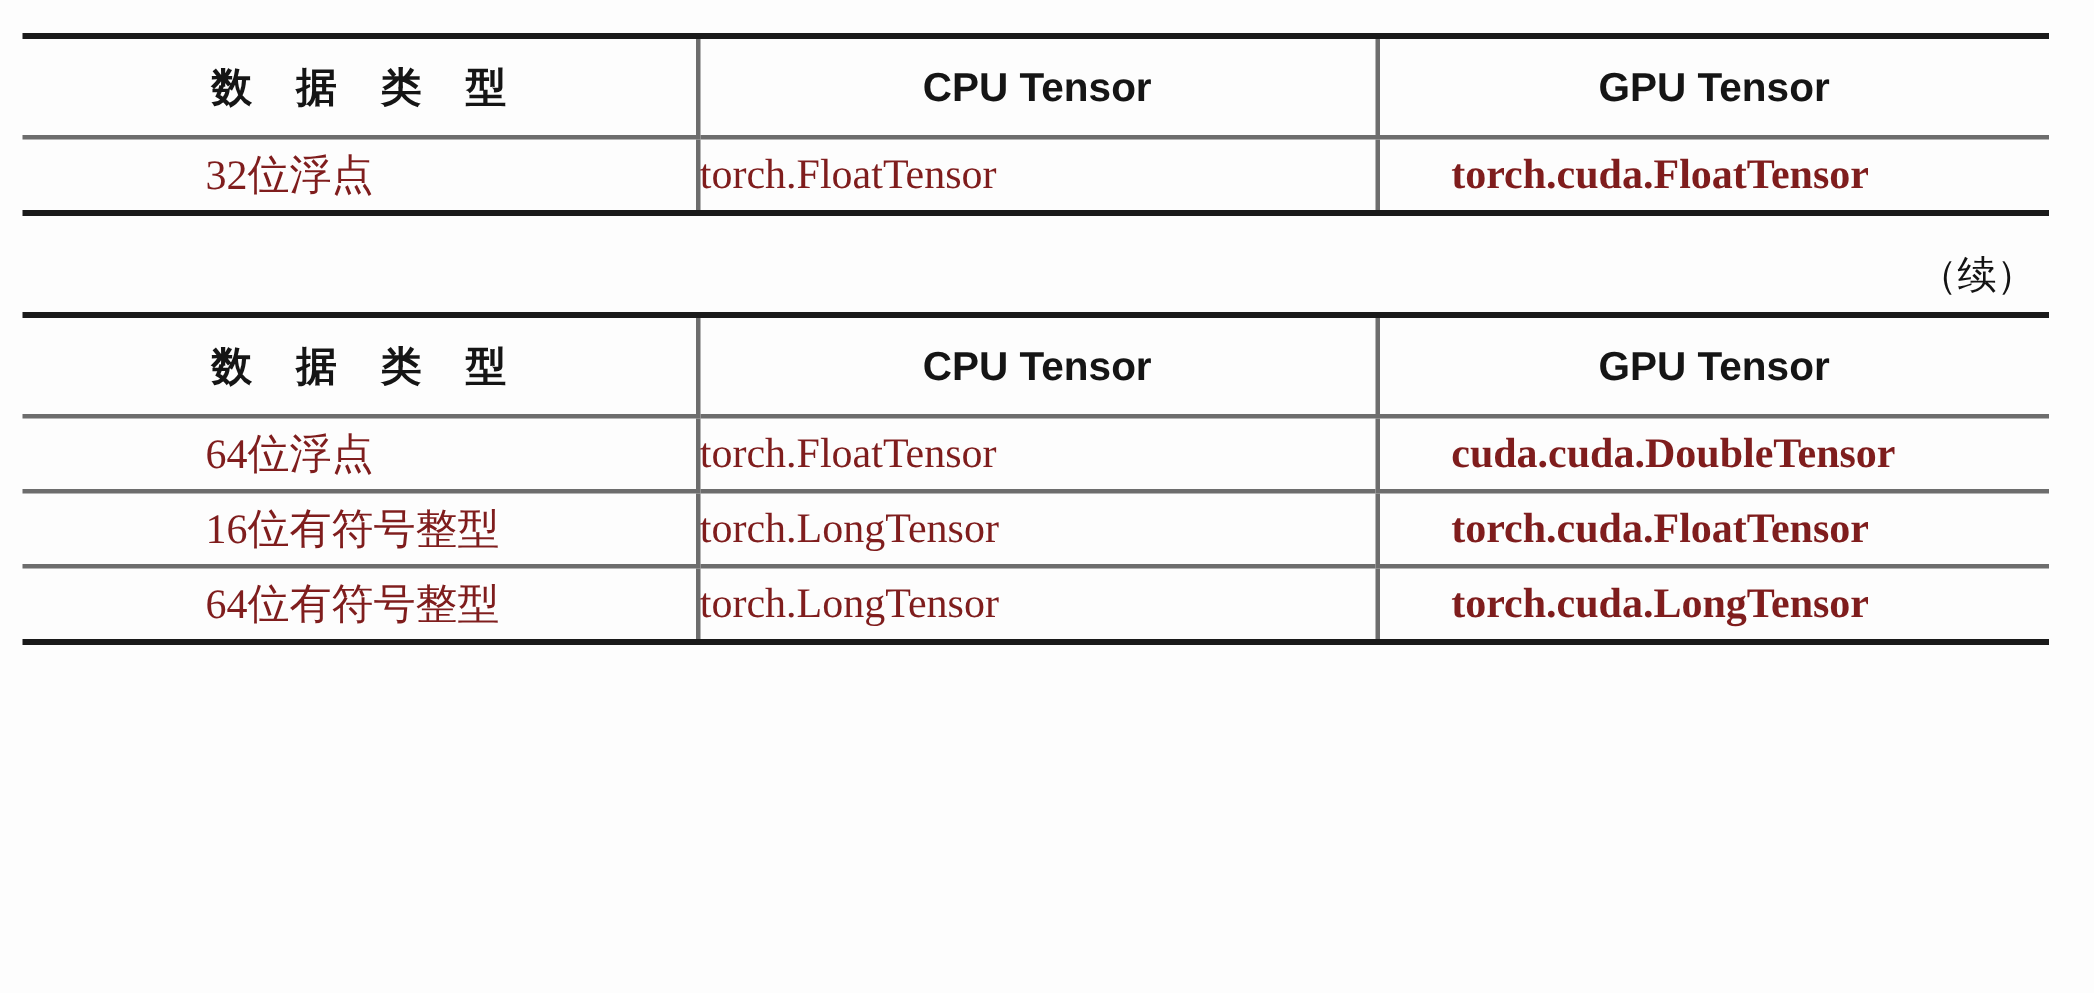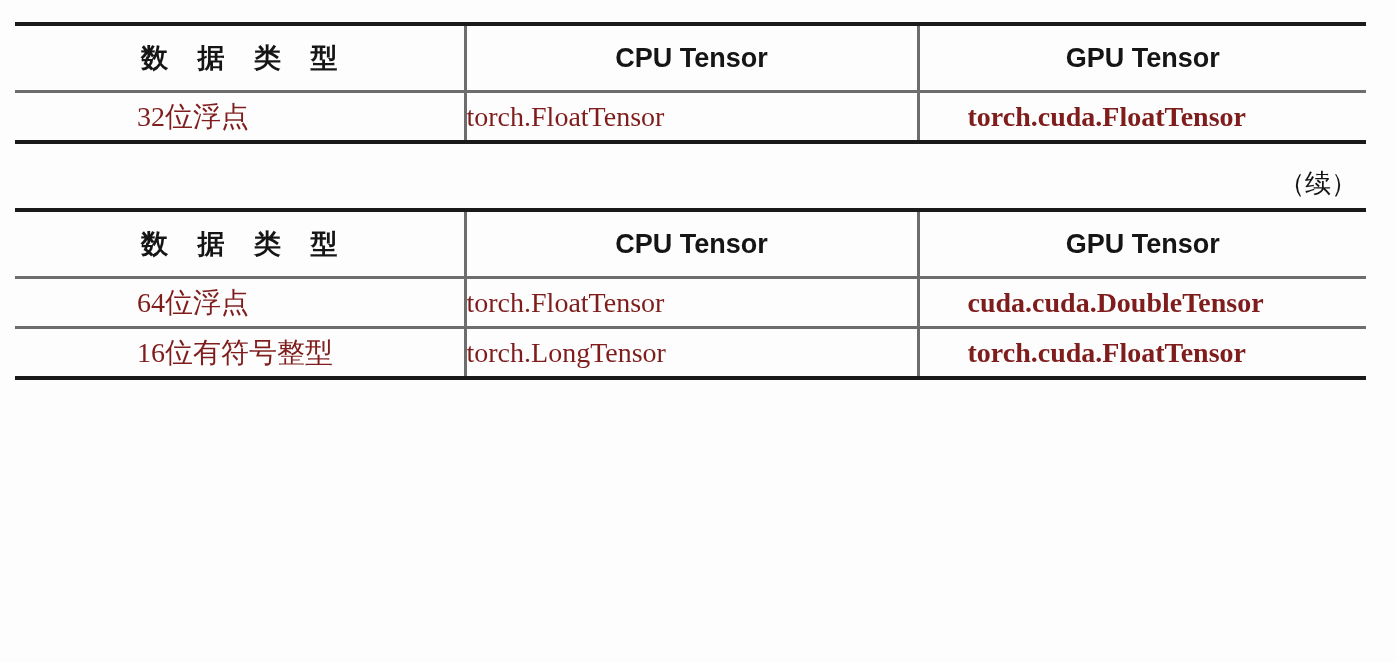--- a/index.html
+++ b/index.html
@@ -188,18 +188,29 @@
           </td>
           <td class="td-cpu">
             <span class="cell-inner">torch.LongTensor</span>
           </td>
           <td class="td-gpu">
             <span class="cell-inner">torch.cuda.FloatTensor</span>
           </td>
         </tr>
 
 
+        <tr>
+          <td class="td-type">
+            <span class="cell-inner">64位有符号整型</span>
+          </td>
+          <td class="td-cpu">
+            <span class="cell-inner">torch.LongTensor</span>
+          </td>
+          <td class="td-gpu">
+            <span class="cell-inner">torch.cuda.LongTensor</span>
+          </td>
+        </tr>
 
       </tbody>
     </table>
   </div>
 
 </div>
 
 </body></html>

